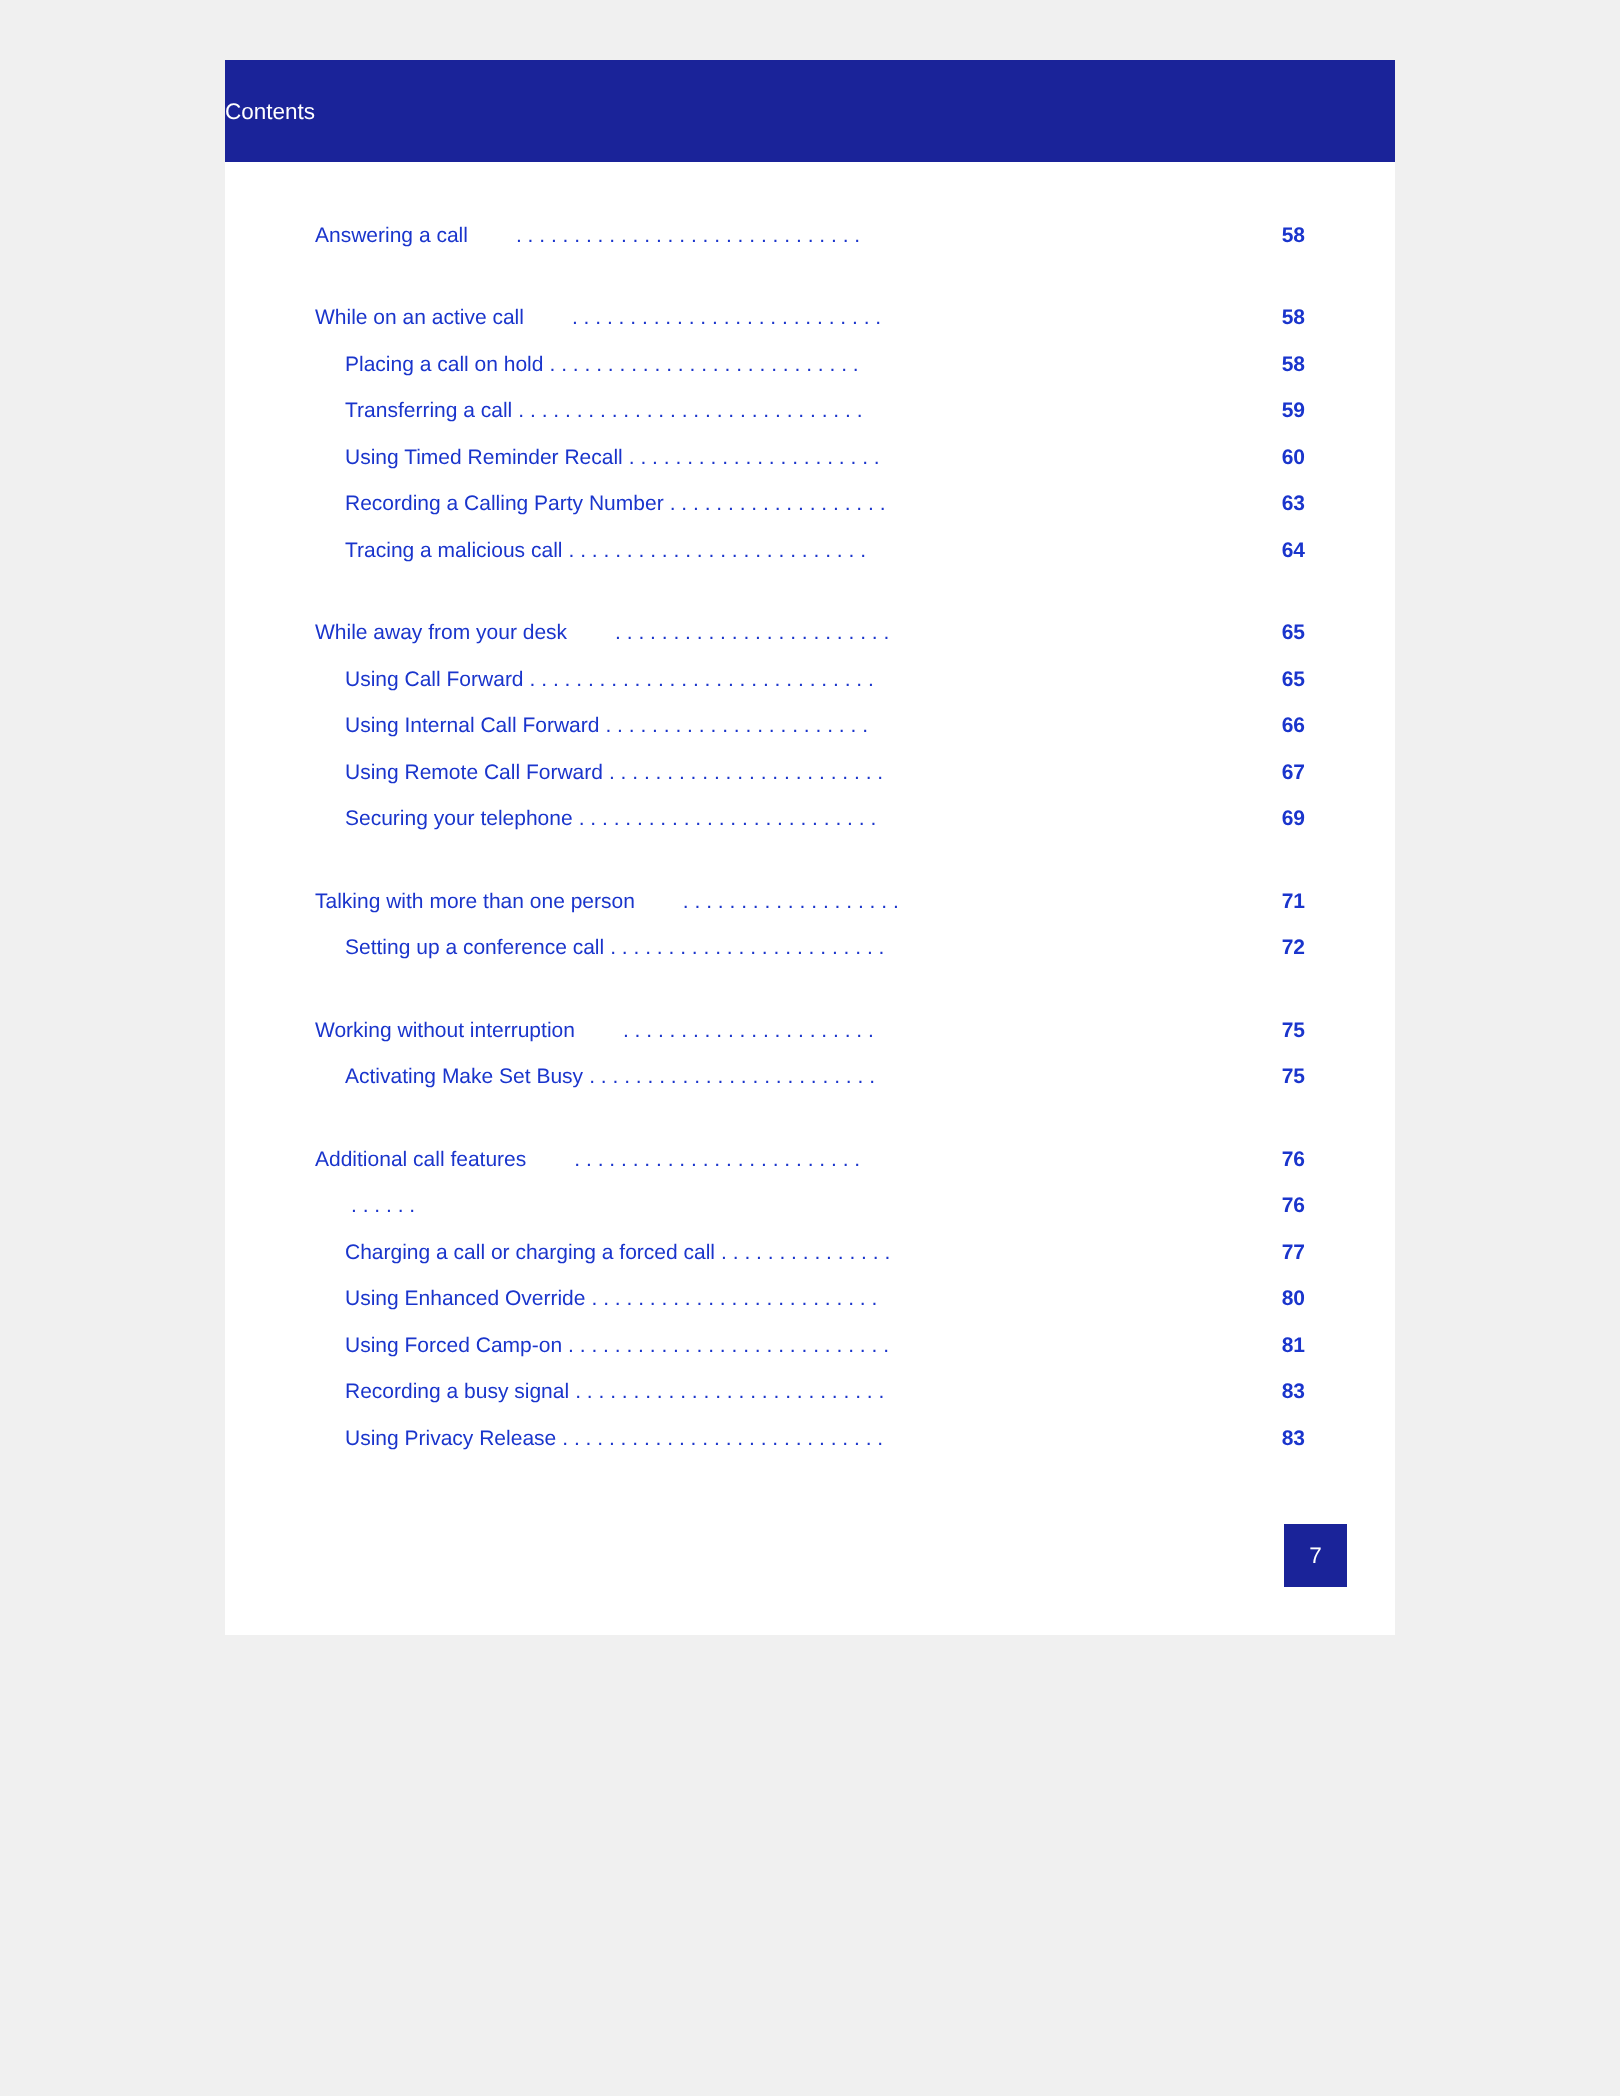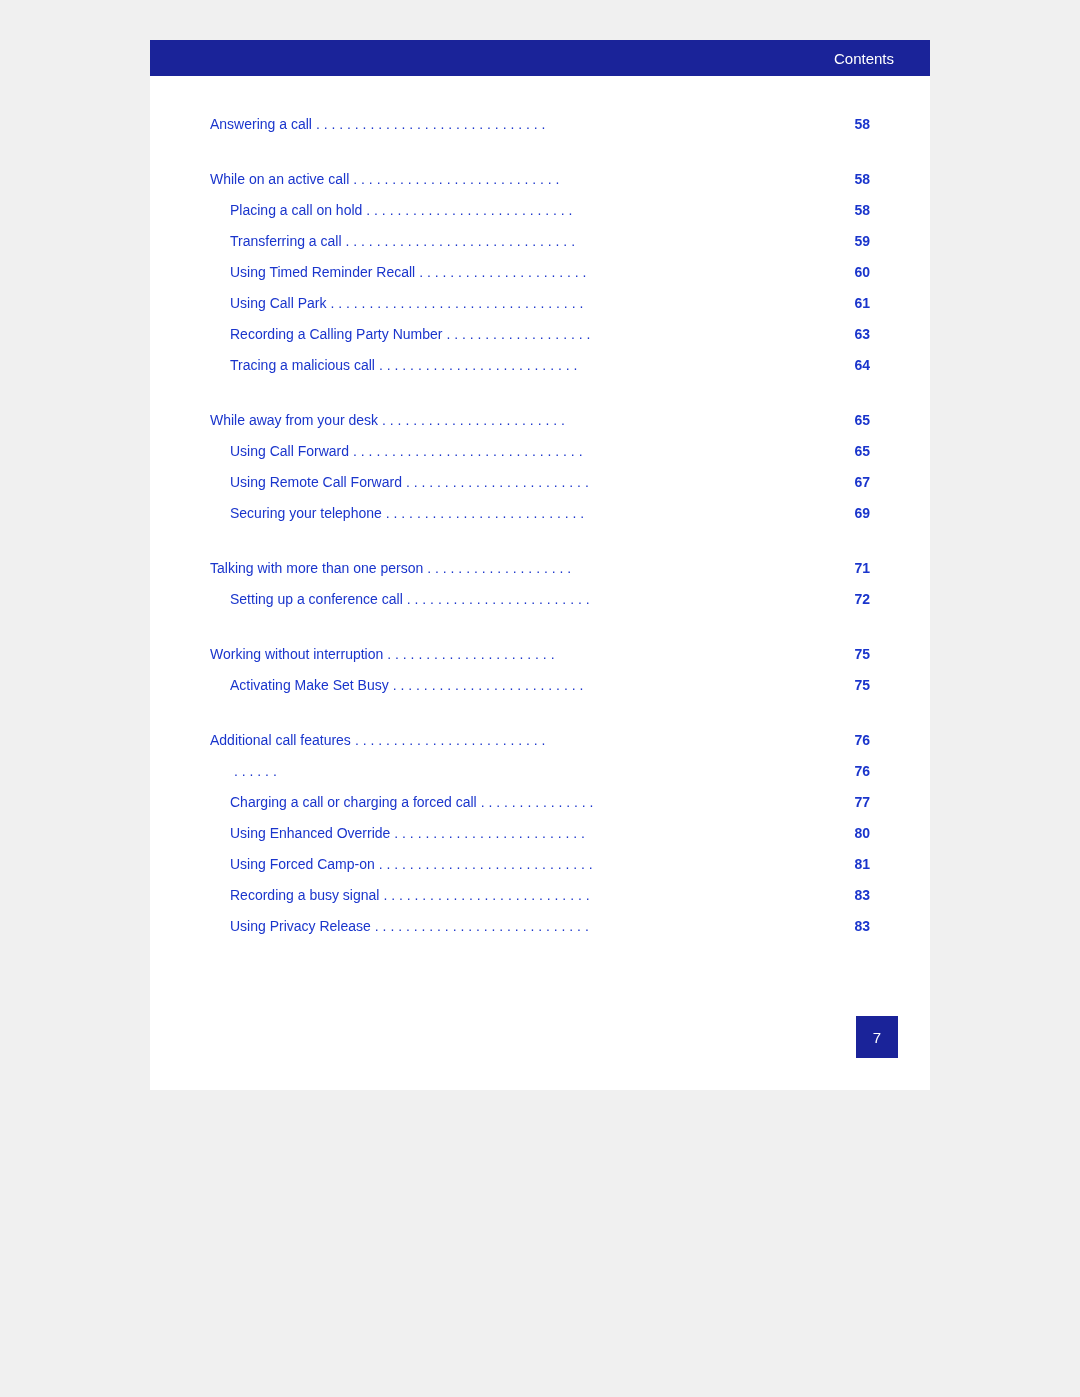--- a/index.html
+++ b/index.html
@@ -14,45 +14,46 @@
     .page {
       width: 780px;
       min-height: 1050px;
       background: #fff;
       position: relative;
       margin: 40px auto;
       padding: 0;
     }
     .header-bar {
       background: #1a2399;
-      height: 36px;
+      height: 68px;
       width: 100%;
       display: flex;
       align-items: center;
-      justify-content: flex-end;
-      padding-right: 36px;
+      justify-content: flex-start;
+      padding-right: 24px;
     }
     .header-title {
       color: #fff;
       font-size: 15px;
       font-weight: normal;
     }
     .content {
       padding: 28px 60px 60px 60px;
     }
     .toc-entry {
       display: flex;
       align-items: baseline;
       margin-bottom: 10px;
       font-size: 14px;
       color: #1a35cc;
       line-height: 1.5;
     }
     .toc-entry.section-header {
       margin-top: 10px;
+      gap: 28px;
     }
     .toc-entry.sub-entry {
       padding-left: 20px;
     }
     .toc-label {
       color: #1a35cc;
       white-space: nowrap;
       flex-shrink: 0;
     }
     .toc-dots {
@@ -116,44 +117,44 @@
         <span class="toc-label">Transferring a call</span>
         <span class="toc-dots"> . . . . . . . . . . . . . . . . . . . . . . . . . . . . . .</span>
         <span class="toc-page">59</span>
       </div>
       <div class="toc-entry sub-entry">
         <span class="toc-label">Using Timed Reminder Recall</span>
         <span class="toc-dots"> . . . . . . . . . . . . . . . . . . . . . .</span>
         <span class="toc-page">60</span>
       </div>
       <div class="toc-entry sub-entry">
-        <span class="toc-label">Using Call Park</span>
-        <span class="toc-dots"> . . . . . . . . . . . . . . . . . . . . . . . . . . . . . . . . .</span>
-        <span class="toc-page">61</span>
-      </div>
-      <div class="toc-entry sub-entry">
         <span class="toc-label">Recording a Calling Party Number</span>
         <span class="toc-dots"> . . . . . . . . . . . . . . . . . . .</span>
         <span class="toc-page">63</span>
       </div>
       <div class="toc-entry sub-entry">
         <span class="toc-label">Tracing a malicious call</span>
         <span class="toc-dots"> . . . . . . . . . . . . . . . . . . . . . . . . . .</span>
         <span class="toc-page">64</span>
       </div>
       <div class="spacer"></div>
       <div class="toc-entry section-header">
         <span class="toc-label">While away from your desk</span>
         <span class="toc-dots"> . . . . . . . . . . . . . . . . . . . . . . . .</span>
         <span class="toc-page">65</span>
       </div>
       <div class="toc-entry sub-entry">
         <span class="toc-label">Using Call Forward</span>
         <span class="toc-dots"> . . . . . . . . . . . . . . . . . . . . . . . . . . . . . .</span>
         <span class="toc-page">65</span>
+      </div>
+      <div class="toc-entry sub-entry">
+        <span class="toc-label">Using Internal Call Forward</span>
+        <span class="toc-dots"> . . . . . . . . . . . . . . . . . . . . . . .</span>
+        <span class="toc-page">66</span>
       </div>
       <div class="toc-entry sub-entry">
         <span class="toc-label">Using Remote Call Forward</span>
         <span class="toc-dots"> . . . . . . . . . . . . . . . . . . . . . . . .</span>
         <span class="toc-page">67</span>
       </div>
       <div class="toc-entry sub-entry">
         <span class="toc-label">Securing your telephone</span>
         <span class="toc-dots"> . . . . . . . . . . . . . . . . . . . . . . . . . .</span>
         <span class="toc-page">69</span>

